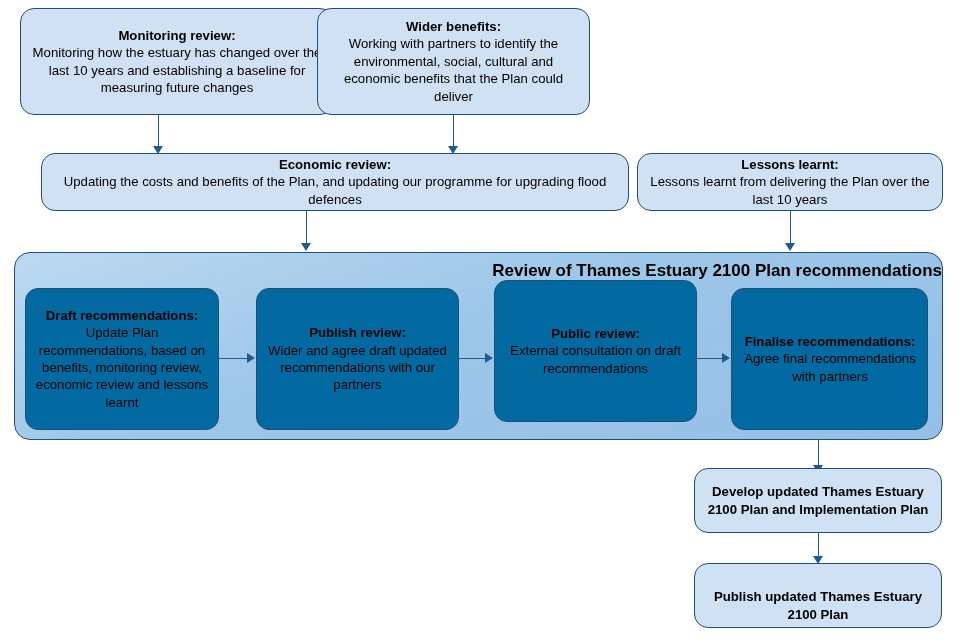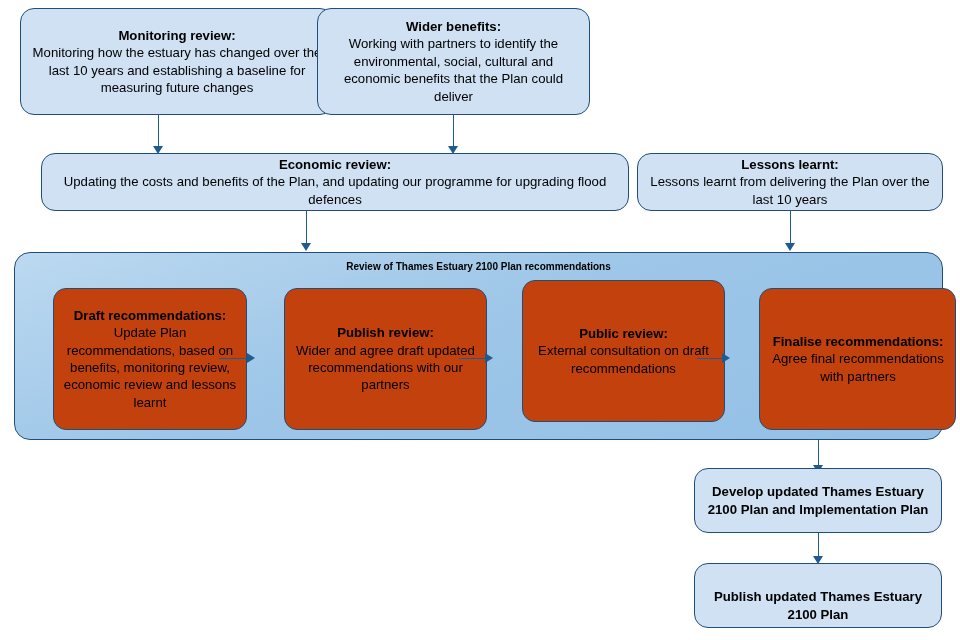--- a/index.html
+++ b/index.html
@@ -53,32 +53,31 @@
     box-sizing: border-box;
     border: 1.8px solid #1f4e79;
     border-radius: 16px;
     background: linear-gradient(160deg, #bcd9f0 0%, #9dc6e8 45%, #94c0e6 100%);
   }
   .container-title {
     position: absolute;
     top: 8px;
     left: 0;
     right: 0;
-    text-align: center;
-    font-size: 10px;
+    text-align: right;
+    font-size: 17px;
     font-weight: bold;
     color: #000000;
   }
 
   
   .node.inner {
-    background: #c2410c;
+    background: #0369a1;
     border: 1.4px solid #1f4e79;
     border-radius: 13px;
-    margin-left: 28px;
   }
 
   
   .vline {
     position: absolute;
     width: 0;
     border-left: 1.6px solid #1f5b8f;
   }
   .hline {
     position: absolute;

